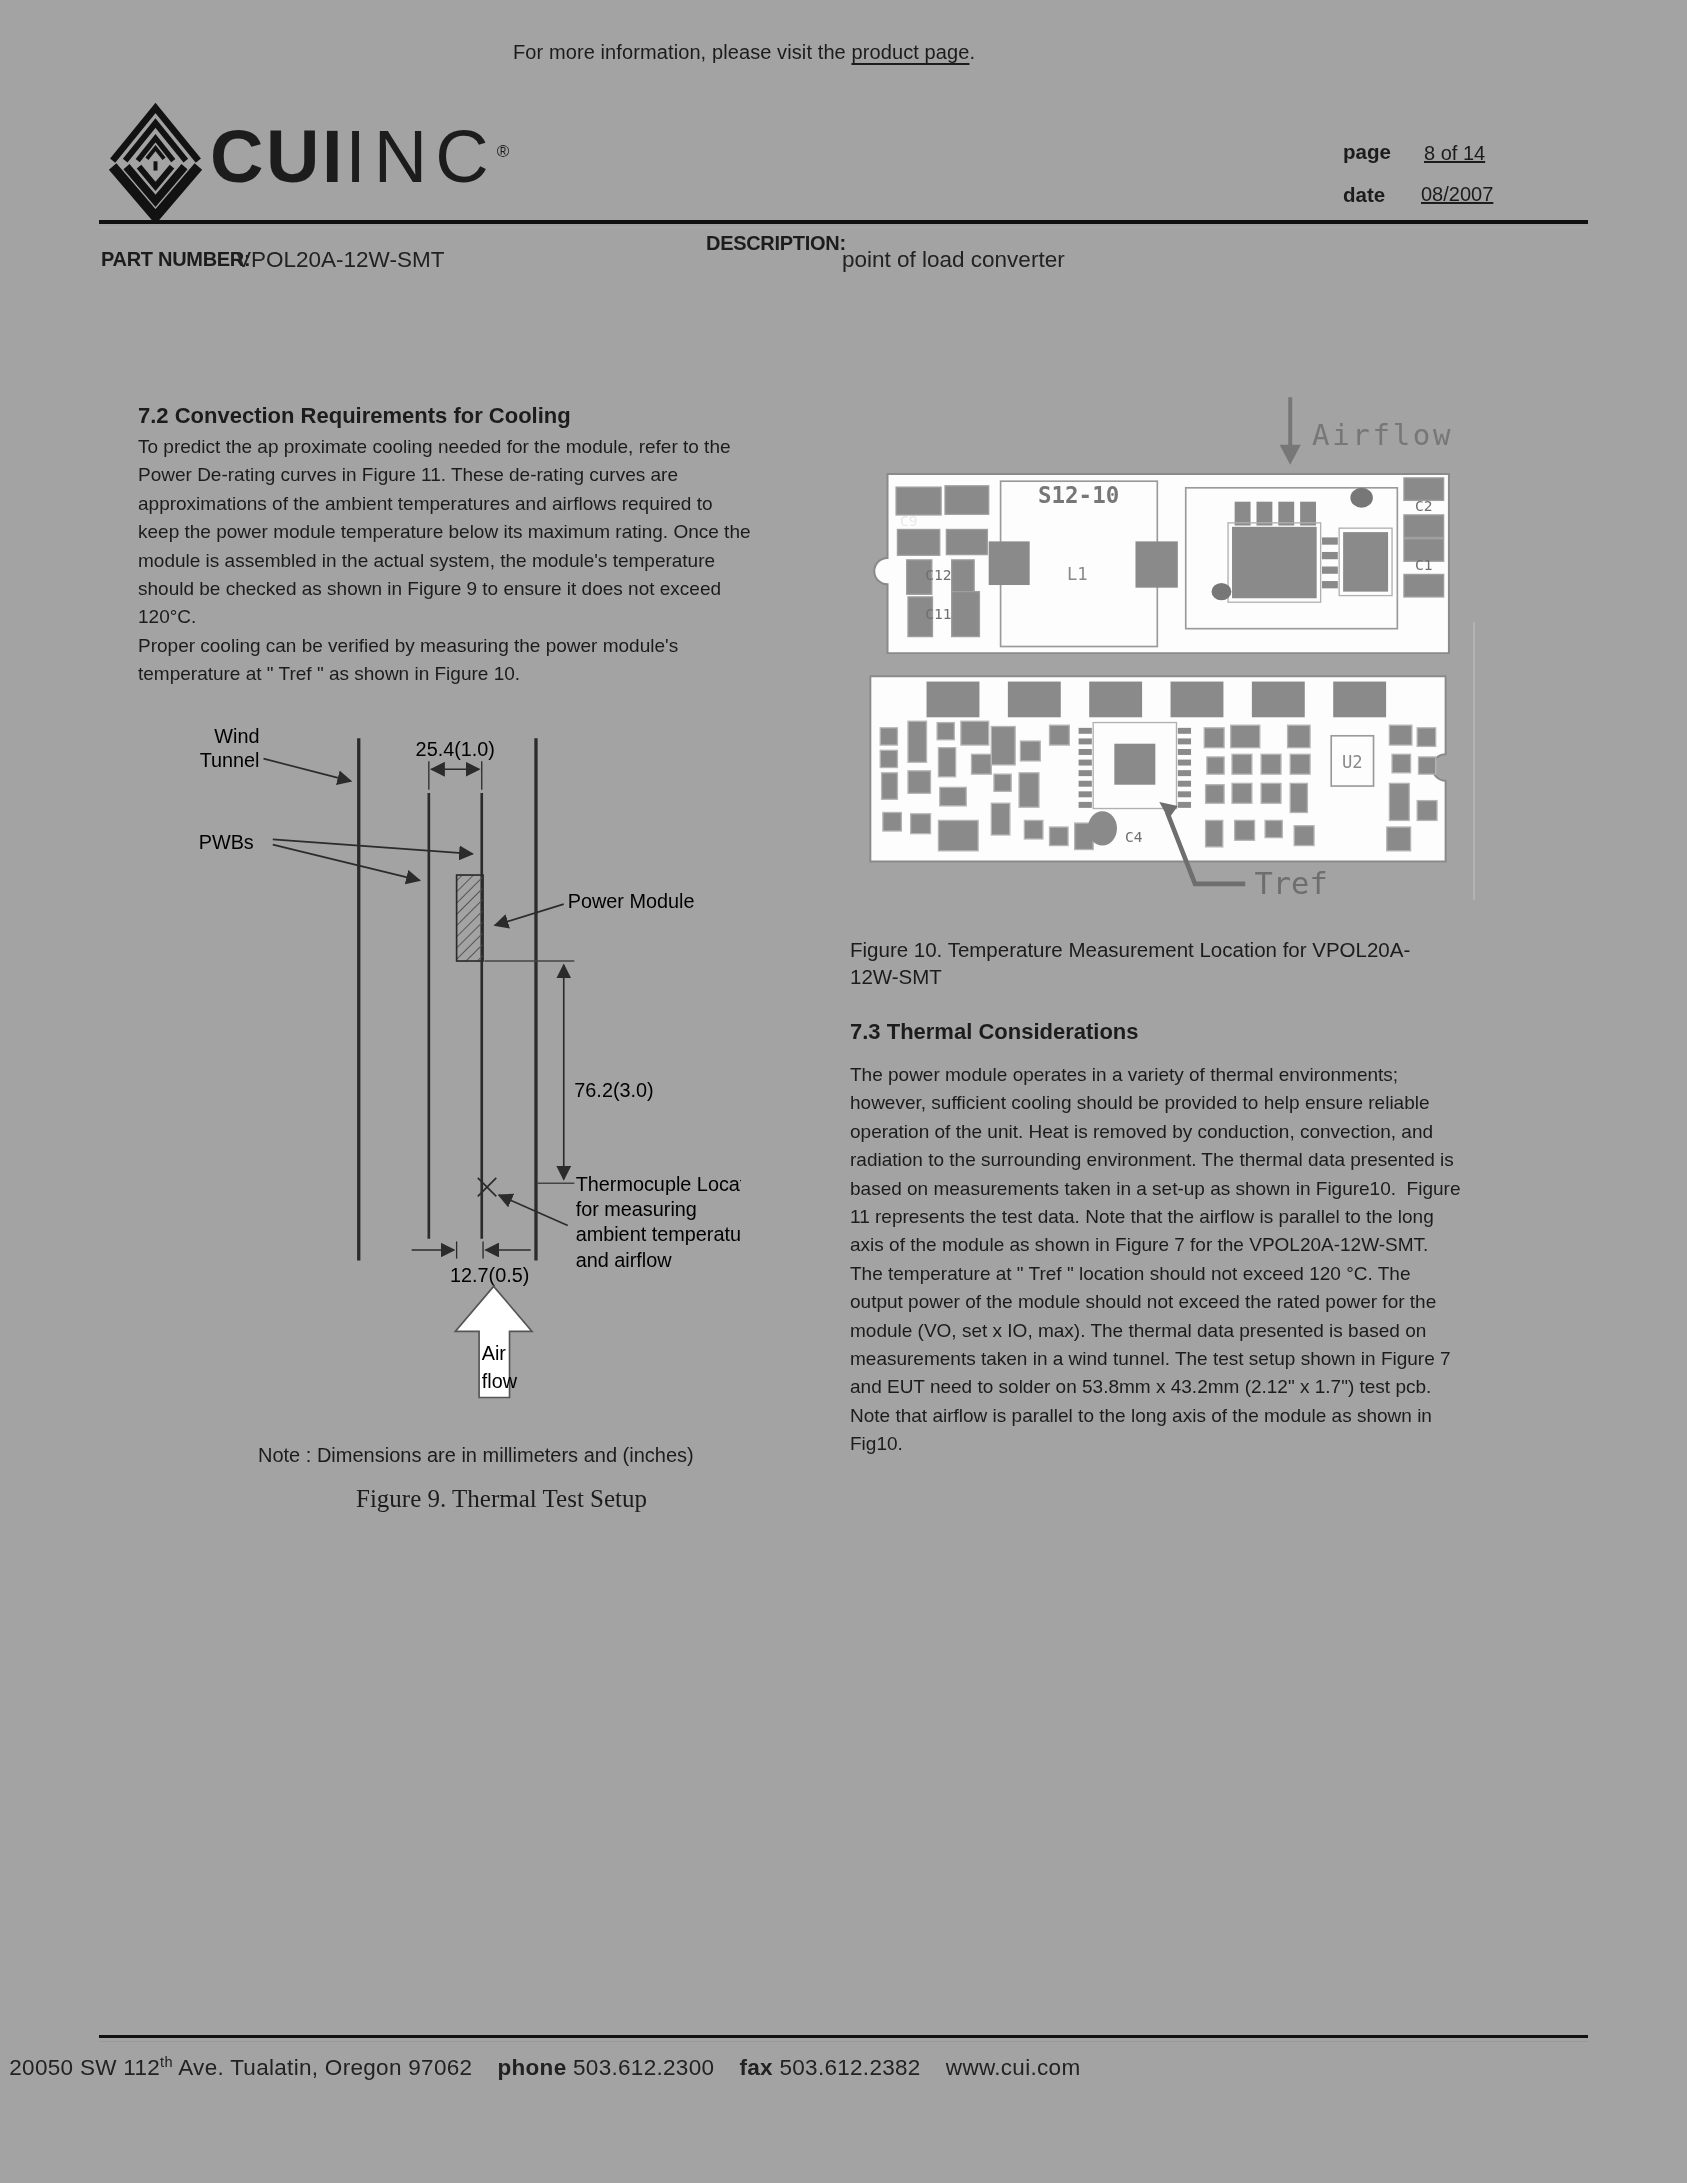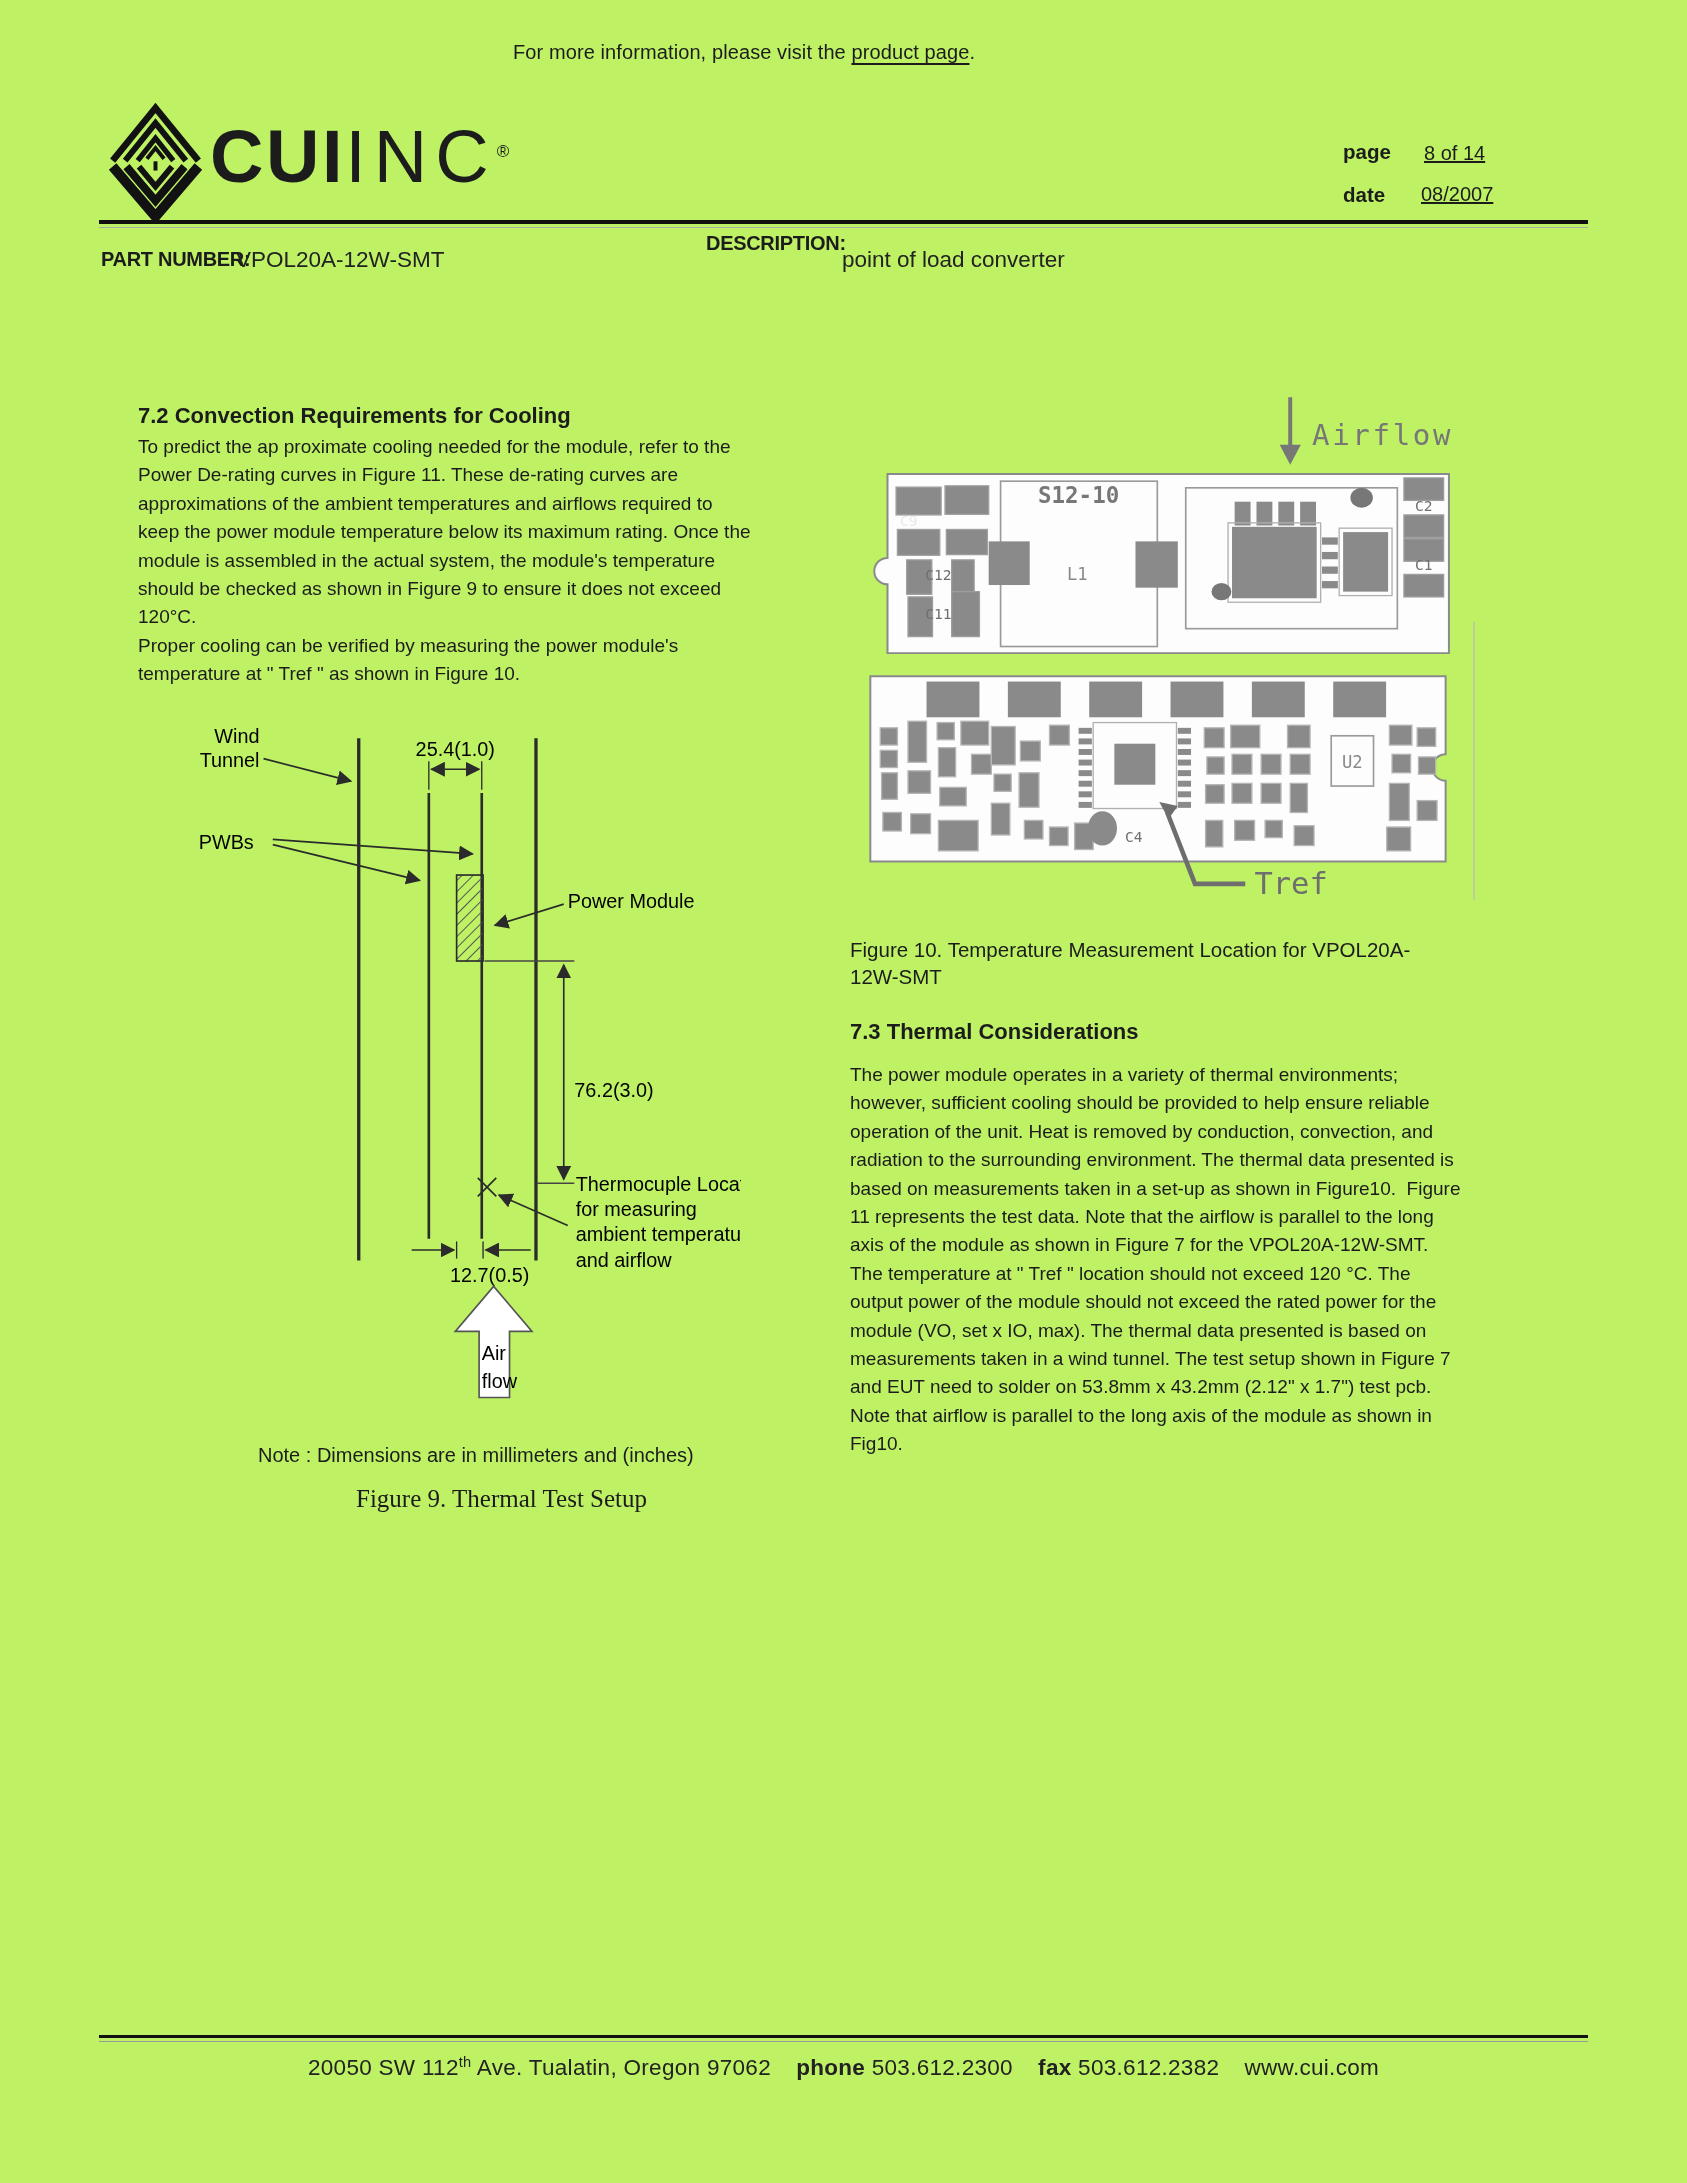--- a/index.html
+++ b/index.html
@@ -1,16 +1,16 @@
 <!DOCTYPE html>
 <html style="font-size:10.6px"><head>
 <meta charset="utf-8">
 <style>
   html,body{margin:0;padding:0;background:#e8e8e8;}
-  .page{position:relative;width:1687px;height:2183px;background:#bef264;
+  .page{position:relative;width:1687px;height:2183px;background:#a3a3a3;
         font-family:"Liberation Sans",sans-serif;color:#1c1c1c;overflow:hidden;}
   .abs{position:absolute;}
   .pre{white-space:pre;}
   .notice{top:41px;left:513px;font-size:20px;letter-spacing:0.1px;}
   .notice .lnk{text-decoration:underline;text-underline-offset:4px;}
   .logo-svg{top:98px;left:106px;}
   .logo-text{top:120px;left:210px;font-size:74px;line-height:74px;letter-spacing:0.7px;}
   .logo-cui{font-weight:bold;letter-spacing:2.6px;}
   .logo-inc{font-weight:normal;letter-spacing:8px;margin-left:0;}
   .logo-reg{position:absolute;top:-5.3px;font-size:17px;font-weight:normal;letter-spacing:0;}
@@ -25,21 +25,21 @@
   .h72{top:387px;left:138px;font-size:22px;font-weight:bold;margin-top:16px;}
   .body72{top:433px;left:138px;font-size:19px;line-height:28.4px;}
   .fig9-note{top:1444px;left:258px;font-size:20px;}
   .fig9-cap{top:1485px;left:316px;font-size:25px;font-family:"Liberation Serif",serif;margin-left:40px;}
   .fig10-cap1{top:938px;left:850px;font-size:20.5px;}
   .fig10-cap2{top:965px;left:850px;font-size:20.5px;}
   .h73{top:1019px;left:850px;font-size:22px;font-weight:bold;}
   .body73{top:1061px;left:850px;font-size:19px;line-height:28.4px;}
   .rule-bot{top:2035px;left:99px;width:1489px;height:3.3px;background:#111;}
   .rule-bot2{top:2041px;left:99px;width:1489px;height:0.7px;background:#999;}
-  .footer{top:2055px;left:0;width:1687px;text-align:center;font-size:22.5px;color:#222;letter-spacing:0.3px;}
+  .footer{top:2055px;left:0;width:1687px;font-size:22.5px;color:#222;letter-spacing:0.3px;}
   .footer b{font-weight:bold;}
   .footer .seg{margin:0 9.3px;}
   sup{font-size:14.6px;vertical-align:super;line-height:0;}
   svg text{font-family:"Liberation Sans",sans-serif;}
   svg text.mono{font-family:"DejaVu Sans Mono",monospace;}
 </style>
 </head>
 <body>
 
 <div class="page">

